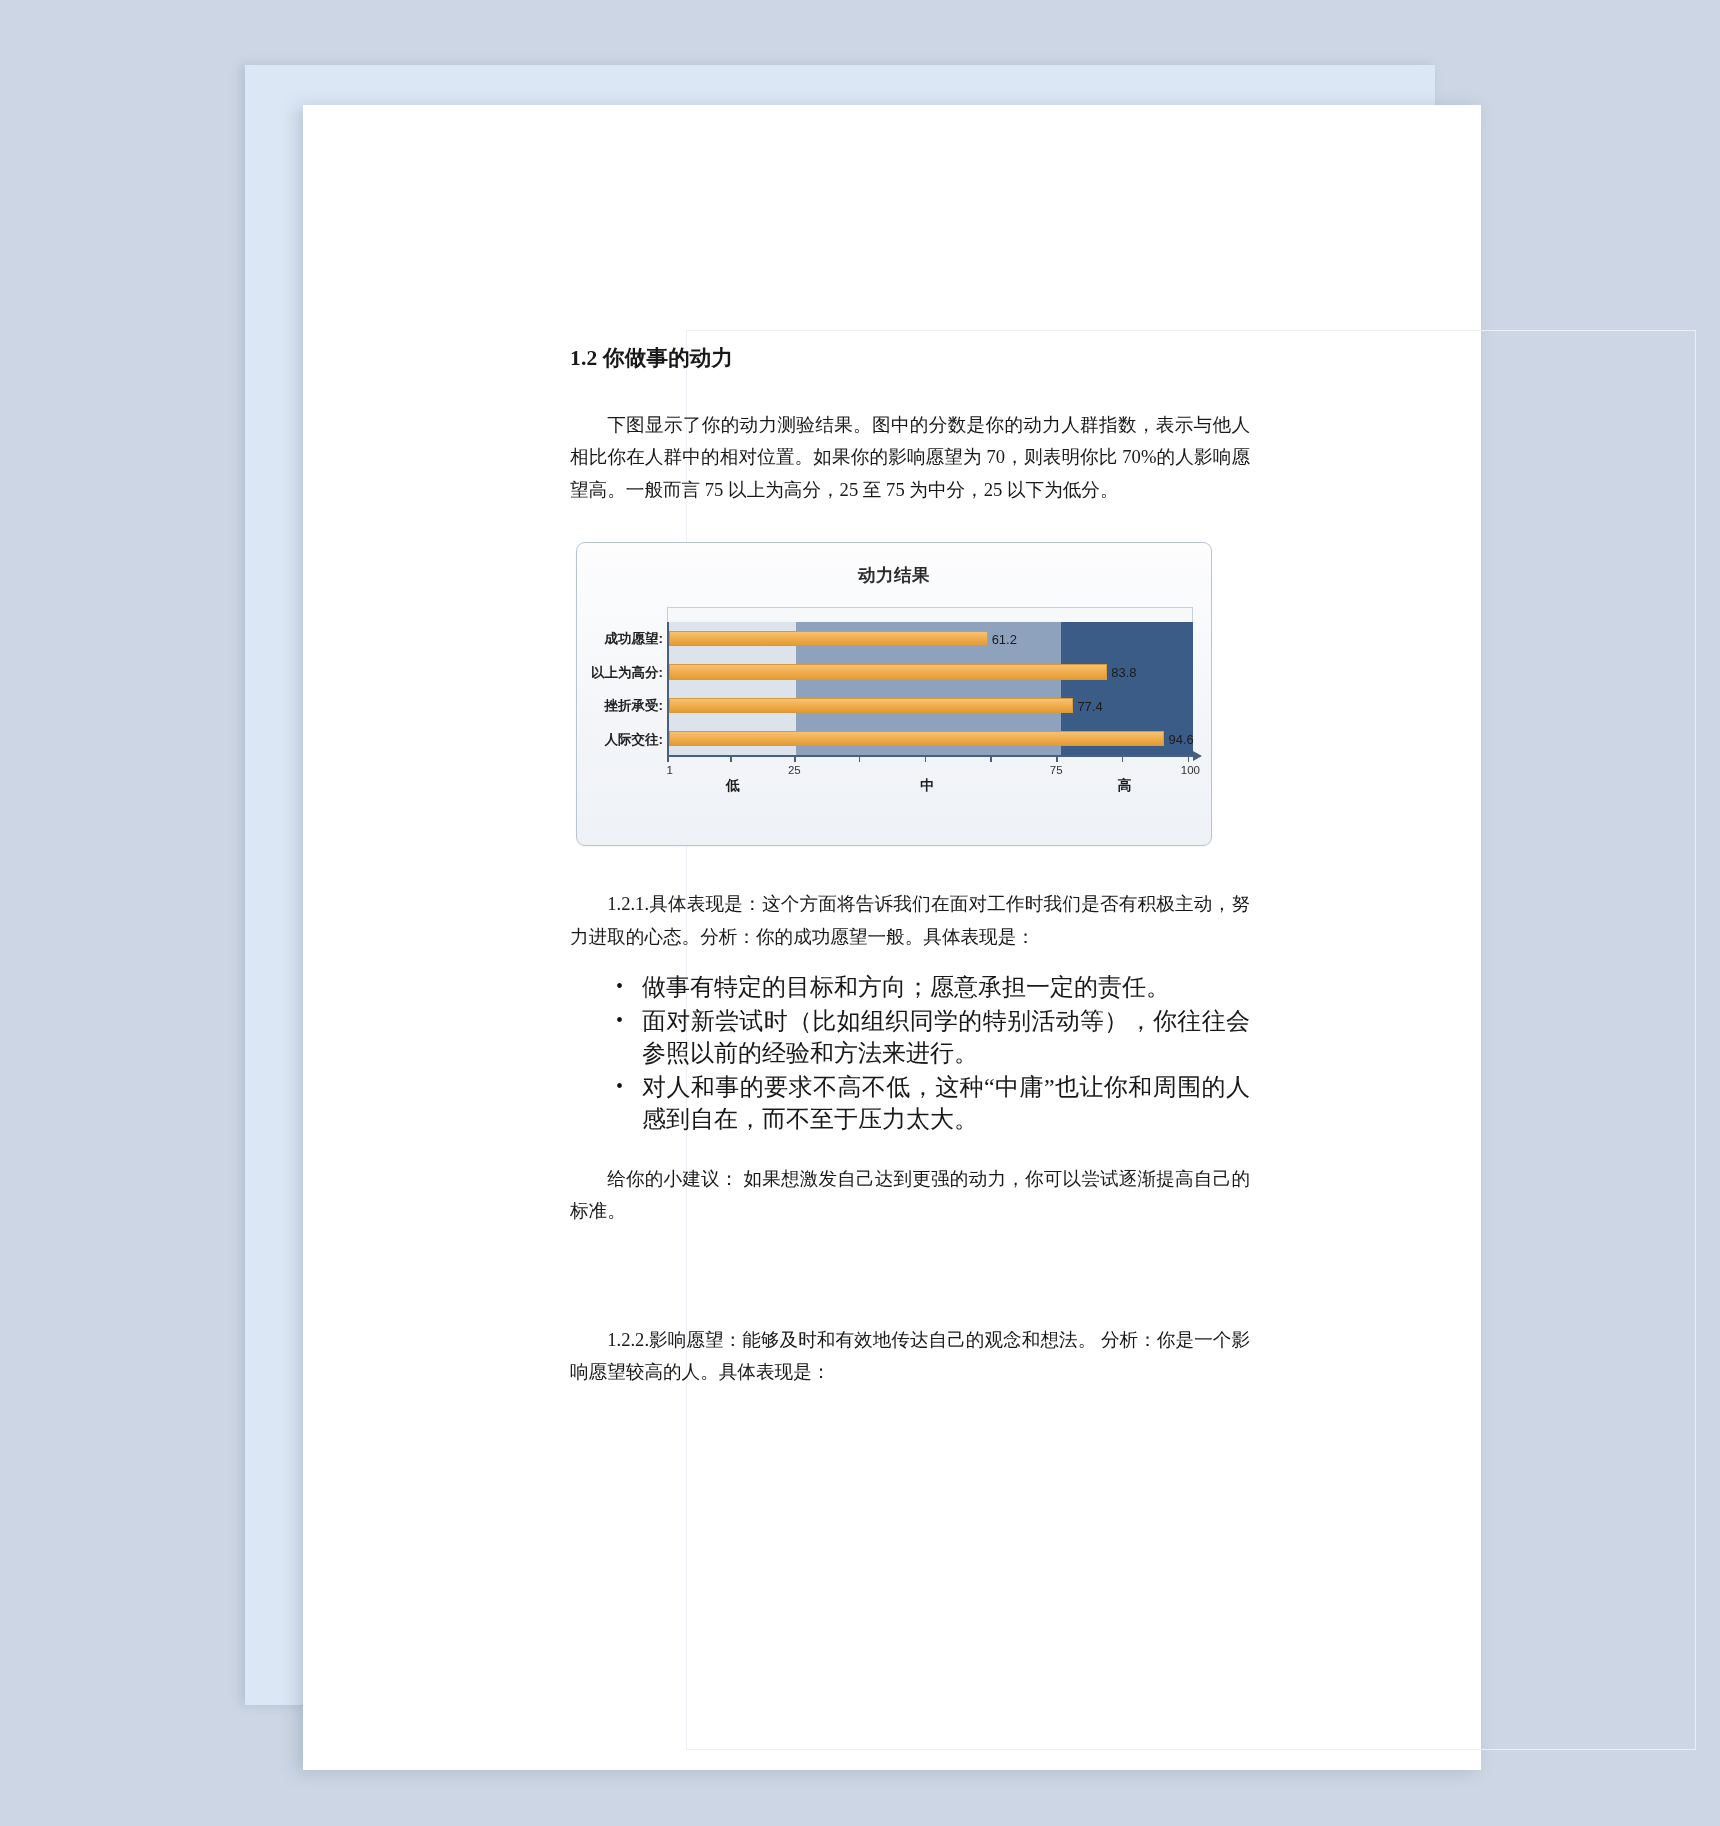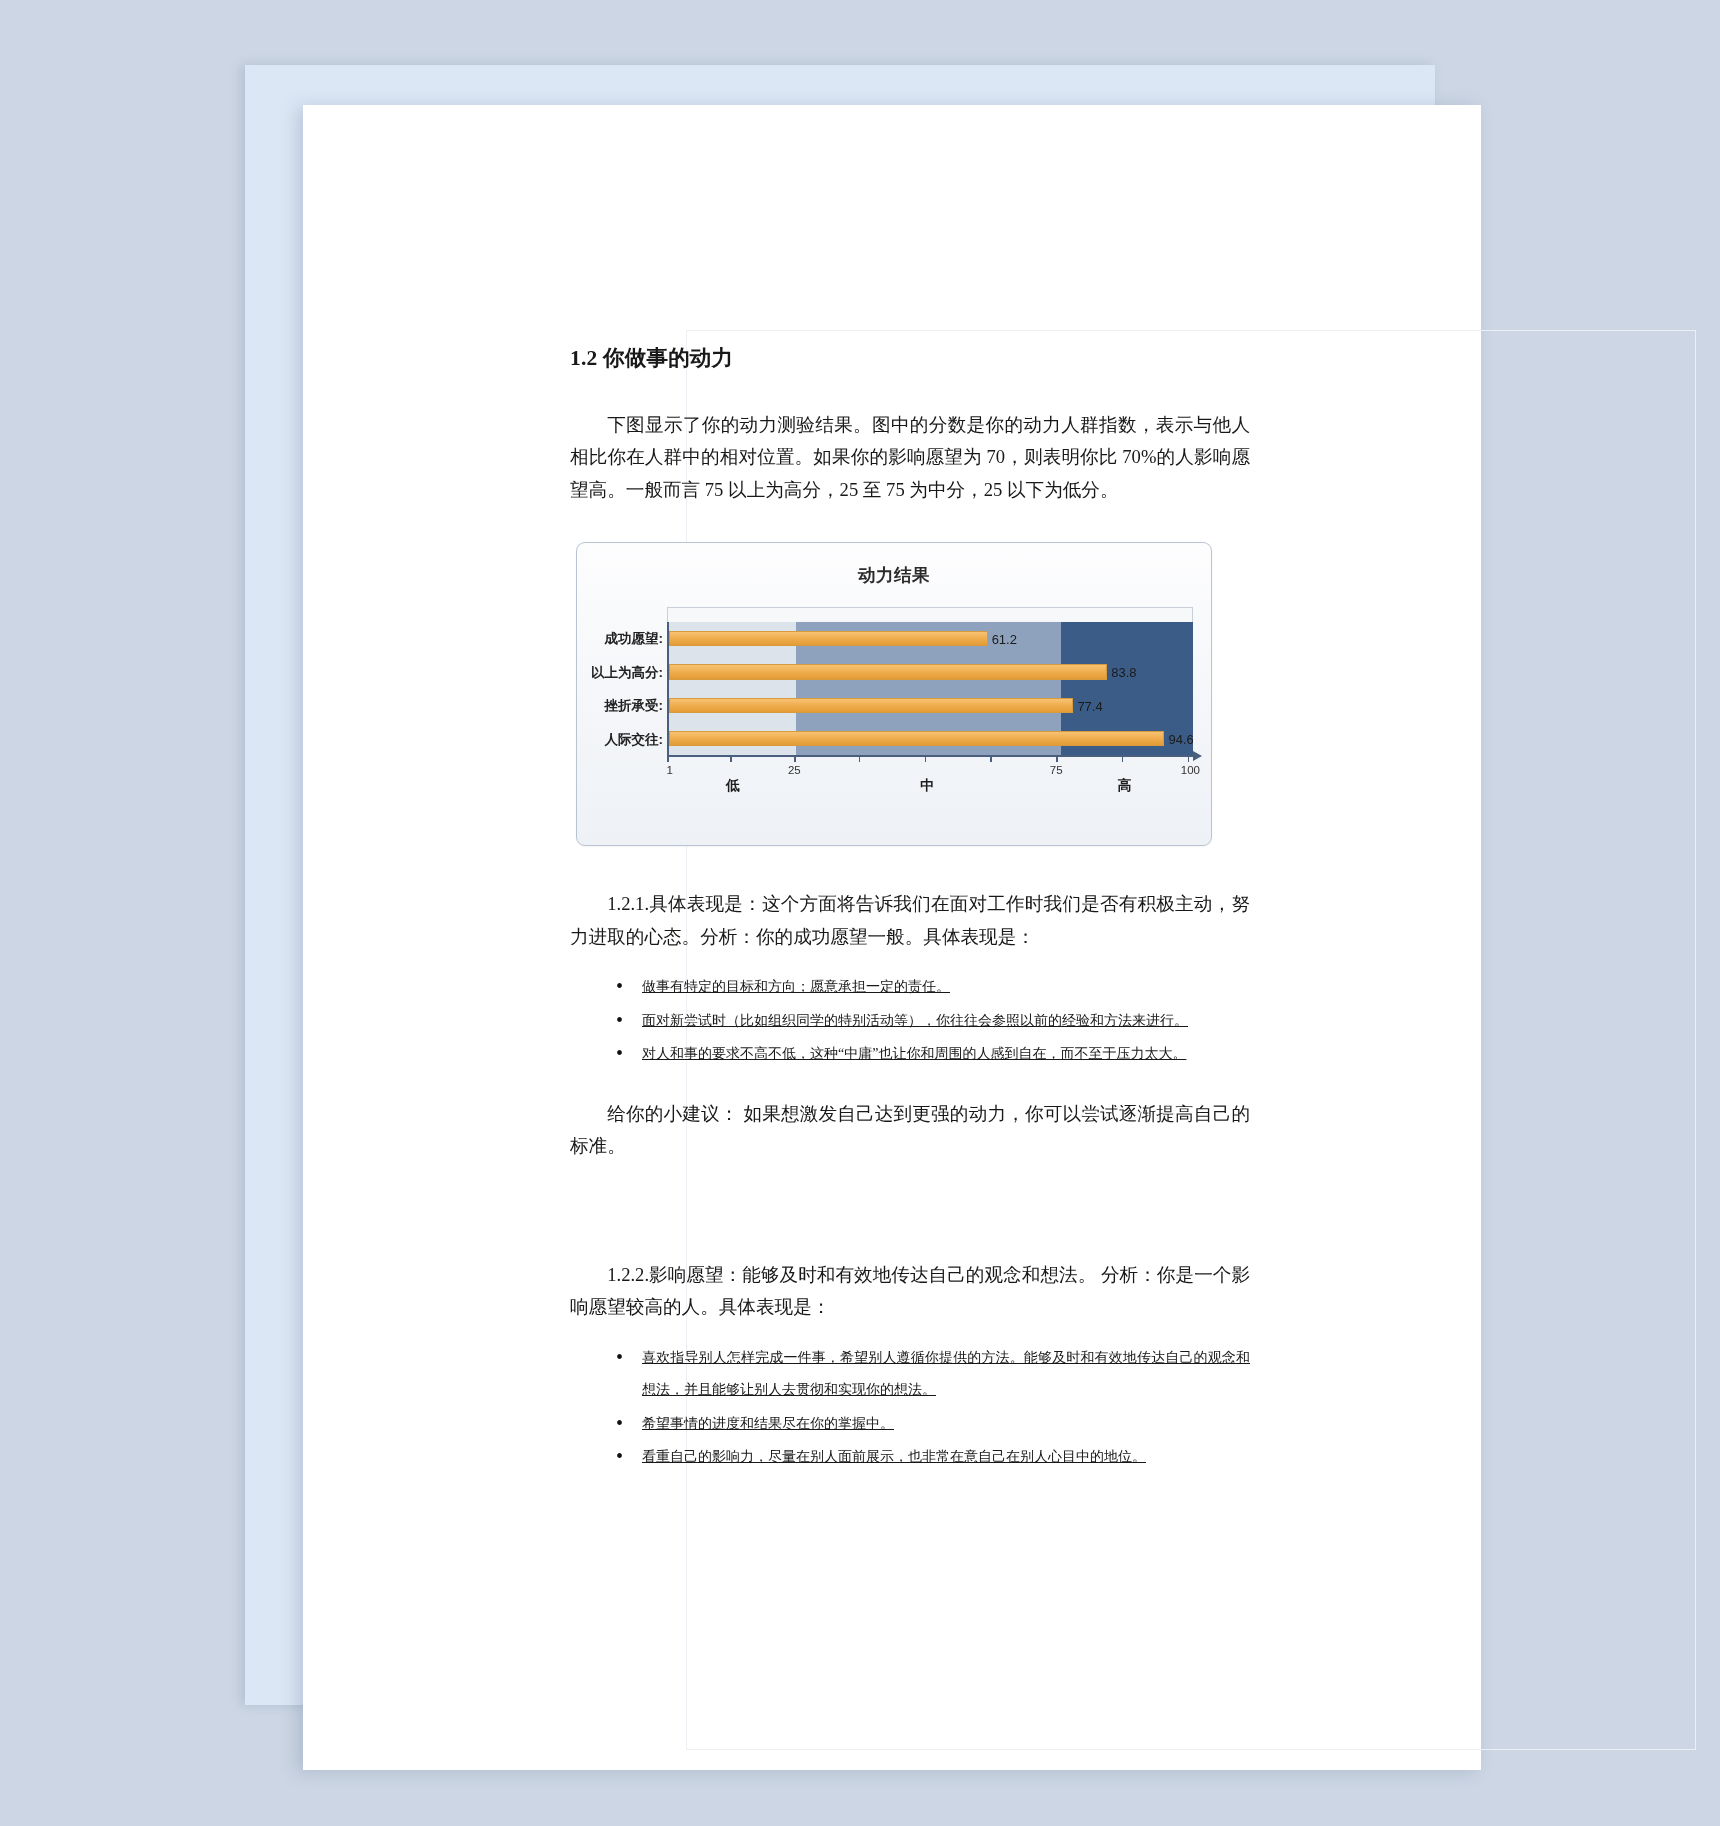--- a/index.html
+++ b/index.html
@@ -242,27 +242,26 @@
   }
 
   
   ul.bullets {
     list-style: none;
     margin: 18px 0 0 0;
     padding: 0 0 0 46px;
   }
   ul.bullets li {
     position: relative;
-    font-size: 14px;
+    font-size: 24px;
     line-height: 32.5px;
     text-align: justify;
     text-justify: inter-ideograph;
     padding-left: 26px;
     margin-bottom: 1px;
-    text-decoration: underline;
   }
   ul.bullets li::before {
     content: "\2022";
     position: absolute;
     left: 0;
     top: -1px;
     font-size: 20px;
     color: #111;
   }
 
@@ -364,20 +363,15 @@
     </ul>
 
     <div class="spacer-sm"></div>
 
     <p class="body-text">给你的小建议： 如果想激发自己达到更强的动力，你可以尝试逐渐提高自己的标准。</p>
 
     <div class="spacer-lg"></div>
 
     <p class="body-text">1.2.2.影响愿望：能够及时和有效地传达自己的观念和想法。 分析：你是一个影响愿望较高的人。具体表现是：</p>
 
-    <ul class="bullets">
-      <li>喜欢指导别人怎样完成一件事，希望别人遵循你提供的方法。能够及时和有效地传达自己的观念和想法，并且能够让别人去贯彻和实现你的想法。</li>
-      <li>希望事情的进度和结果尽在你的掌握中。</li>
-      <li>看重自己的影响力，尽量在别人面前展示，也非常在意自己在别人心目中的地位。</li>
-    </ul>
 
   </div>
 </div>
 
 </body></html>

